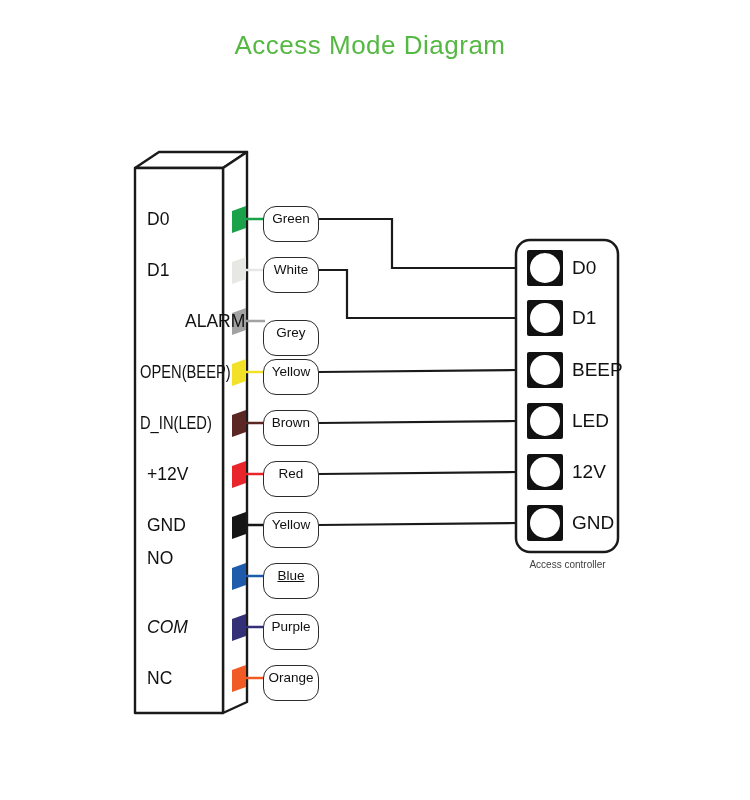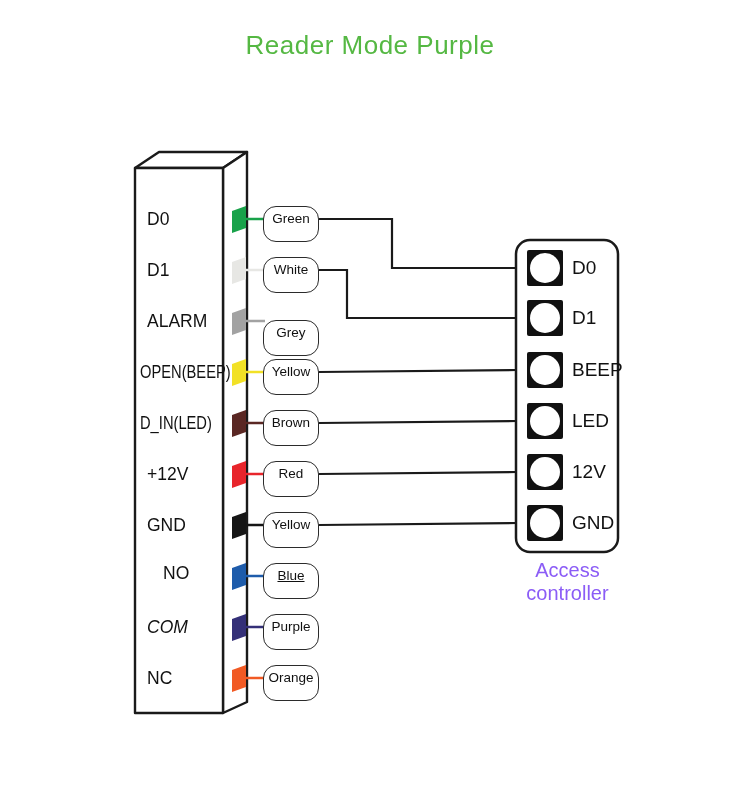--- a/index.html
+++ b/index.html
@@ -10,28 +10,28 @@
          font-size:26px;letter-spacing:0.5px;color:#55b843;font-weight:400;}
   .lbl{position:absolute;left:147px;height:22px;line-height:22px;font-size:17.5px;
        color:#111;white-space:nowrap;}
   .lbl.condensed{left:140px;transform:scaleX(0.84);transform-origin:left center;}
   .pill{position:absolute;left:263px;width:56px;height:36px;box-sizing:border-box;
         border:1.6px solid #2b2b2b;border-radius:13px;background:#ffffff;
         font-size:13.5px;color:#111;text-align:center;line-height:23px;white-space:nowrap;}
   .port-lbl{position:absolute;left:572px;height:24px;line-height:24px;
             font-size:19px;color:#111;white-space:nowrap;}
   .caption{position:absolute;left:505px;top:559px;width:125px;text-align:center;
-           font-size:20px;color:#8b5cf6;}
+           font-size:10px;color:#404040;}
 </style>
 </head>
 <body>
 
 <div id="stage">
 
-  <div class="title">Reader Mode Purple</div>
+  <div class="title">Access Mode Diagram</div>
 
   <svg width="750" height="800" viewBox="0 0 750 800">
 
     <g>
       <polygon points="135,168 159,152 247,152 223,168" fill="#ffffff" stroke="#1a1a1a" stroke-width="2.4" stroke-linejoin="round"></polygon>
       <polygon points="223,168 247,152 247,702 223,713" fill="#ffffff" stroke="#1a1a1a" stroke-width="2.4" stroke-linejoin="round"></polygon>
       <polygon points="135,168 223,168 223,713 135,713" fill="#ffffff" stroke="#1a1a1a" stroke-width="2.4" stroke-linejoin="round"></polygon>
     </g>
 
     <g stroke="#1a1a1a" stroke-width="2.2" fill="none">
@@ -83,26 +83,26 @@
         <rect x="527" y="454" width="36" height="36" rx="2" fill="#111111"></rect>
         <circle cx="545" cy="472" r="15" fill="#ffffff"></circle>
         <rect x="527" y="505" width="36" height="36" rx="2" fill="#111111"></rect>
         <circle cx="545" cy="523" r="15" fill="#ffffff"></circle>
       </g>
     </g>
   </svg>
 
   <div class="lbl" style="top:208px;">D0</div>
   <div class="lbl" style="top:259px;">D1</div>
-  <div class="lbl" style="top:310px;">ALARM</div>
+  <div class="lbl" style="top:310px;margin-left:38px;">ALARM</div>
   <div class="lbl condensed" style="top:361px;">OPEN(BEEP)</div>
   <div class="lbl condensed" style="top:412px;">D_IN(LED)</div>
   <div class="lbl" style="top:463px;">+12V</div>
   <div class="lbl" style="top:514px;">GND</div>
-  <div class="lbl" style="top:562px;margin-left:16px;">NO</div>
+  <div class="lbl" style="top:547px;">NO</div>
   <div class="lbl" style="top:616px;font-style:italic;">COM</div>
   <div class="lbl" style="top:667px;">NC</div>
 
   <div class="pill" style="top:206px;">Green</div>
   <div class="pill" style="top:257px;">White</div>
   <div class="pill" style="top:320px;">Grey</div>
   <div class="pill" style="top:359px;">Yellow</div>
   <div class="pill" style="top:410px;">Brown</div>
   <div class="pill" style="top:461px;">Red</div>
   <div class="pill" style="top:512px;">Yellow</div>

